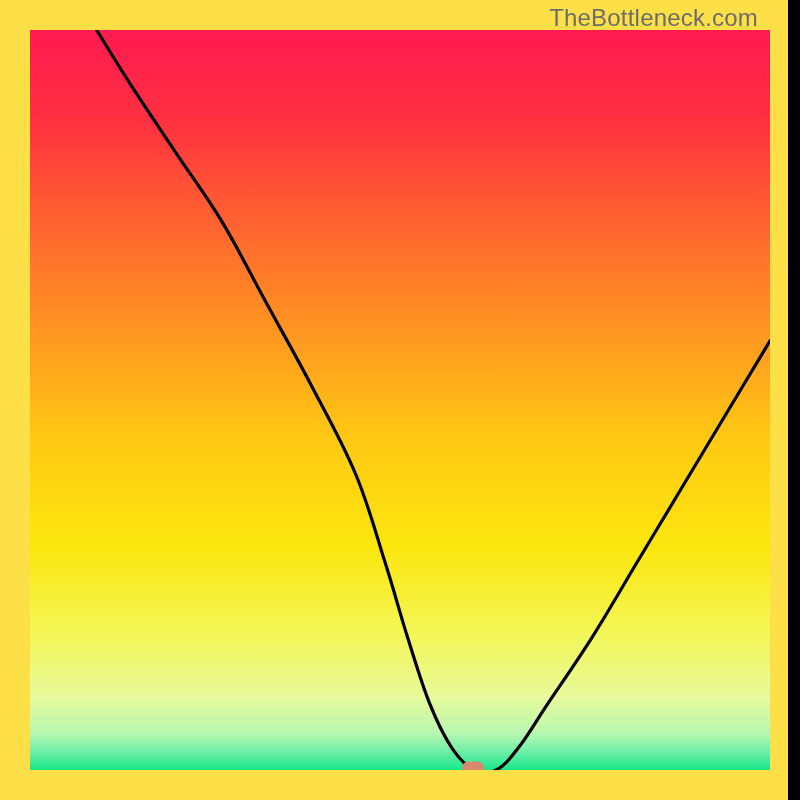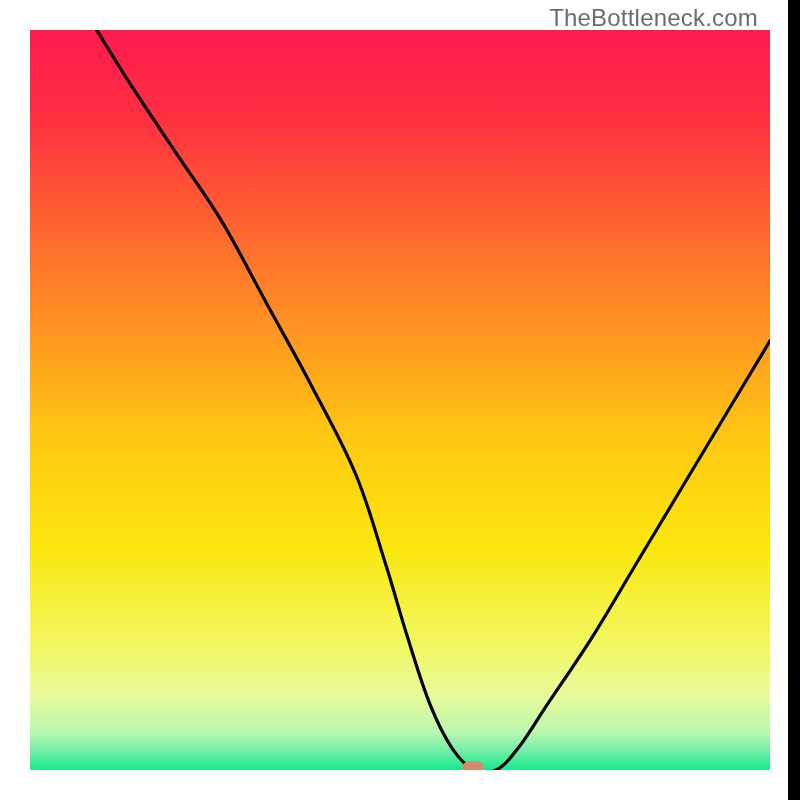--- a/index.html
+++ b/index.html
@@ -10,21 +10,21 @@
     background: #000;
     overflow: hidden;
     font-family: Arial, Helvetica, sans-serif;
   }
   .frame {
     position: absolute;
     left: 0;
     top: 0;
     width: 788px;
     height: 800px;
-    background: #ffffff;
+    background: #fde047;
   }
   .plot-area {
     position: absolute;
     left: 30px;
     top: 30px;
     width: 740px;
     height: 740px;
     overflow: hidden;
   }
   .gradient-bg {

